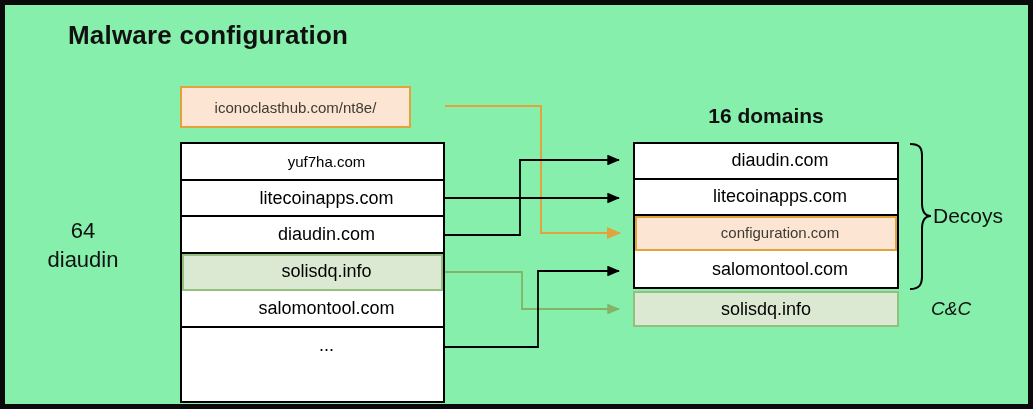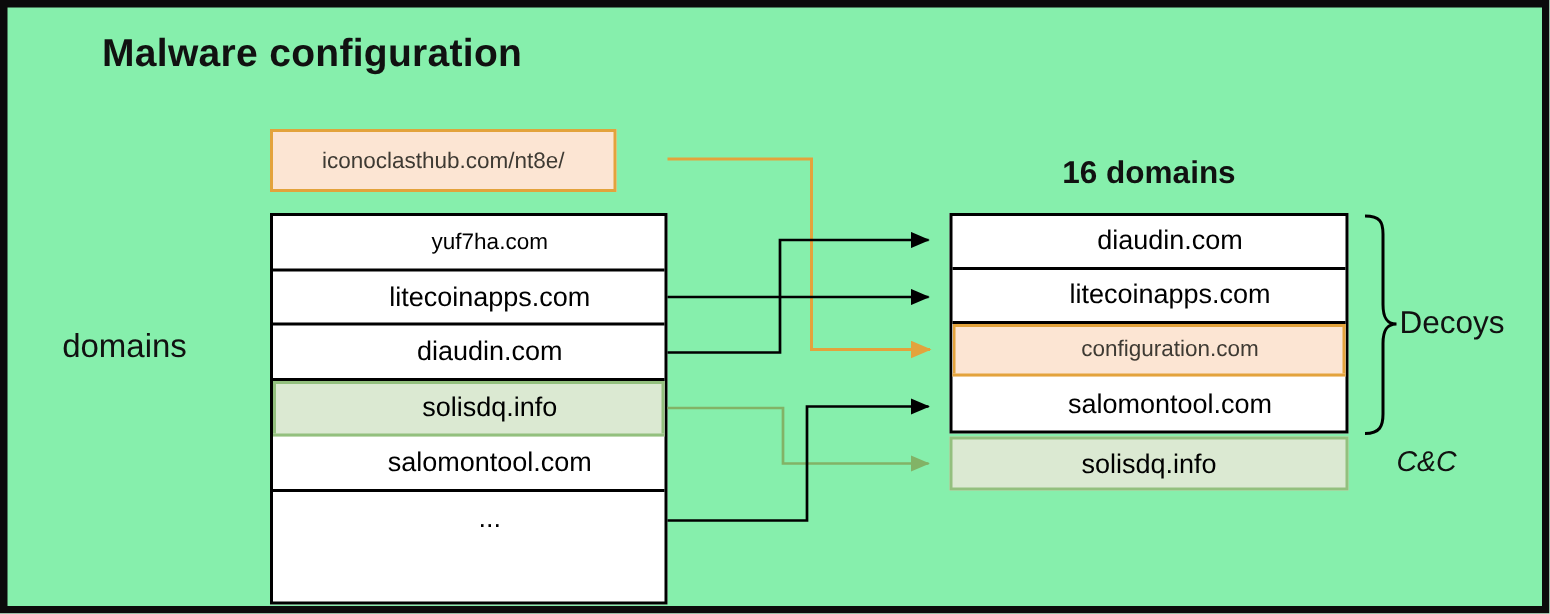--- a/index.html
+++ b/index.html
@@ -82,21 +82,22 @@
 <div class="canvas">
 
   <div class="title">Malware configuration</div>
 
 
   <div class="orange-box">
     <span>iconoclasthub.com/nt8e/</span>
   </div>
 
   <div class="left-count">
-    <div>domains</div>
+    <div>64</div>
+    <div>diaudin</div>
   </div>
 
   <div class="list left-list">
     <div class="row small">yuf7ha.com</div>
     <div class="row">litecoinapps.com</div>
     <div class="row">diaudin.com</div>
     <div class="row hl-green">solisdq.info</div>
     <div class="row">salomontool.com</div>
     <div class="row">...</div>
   </div>

